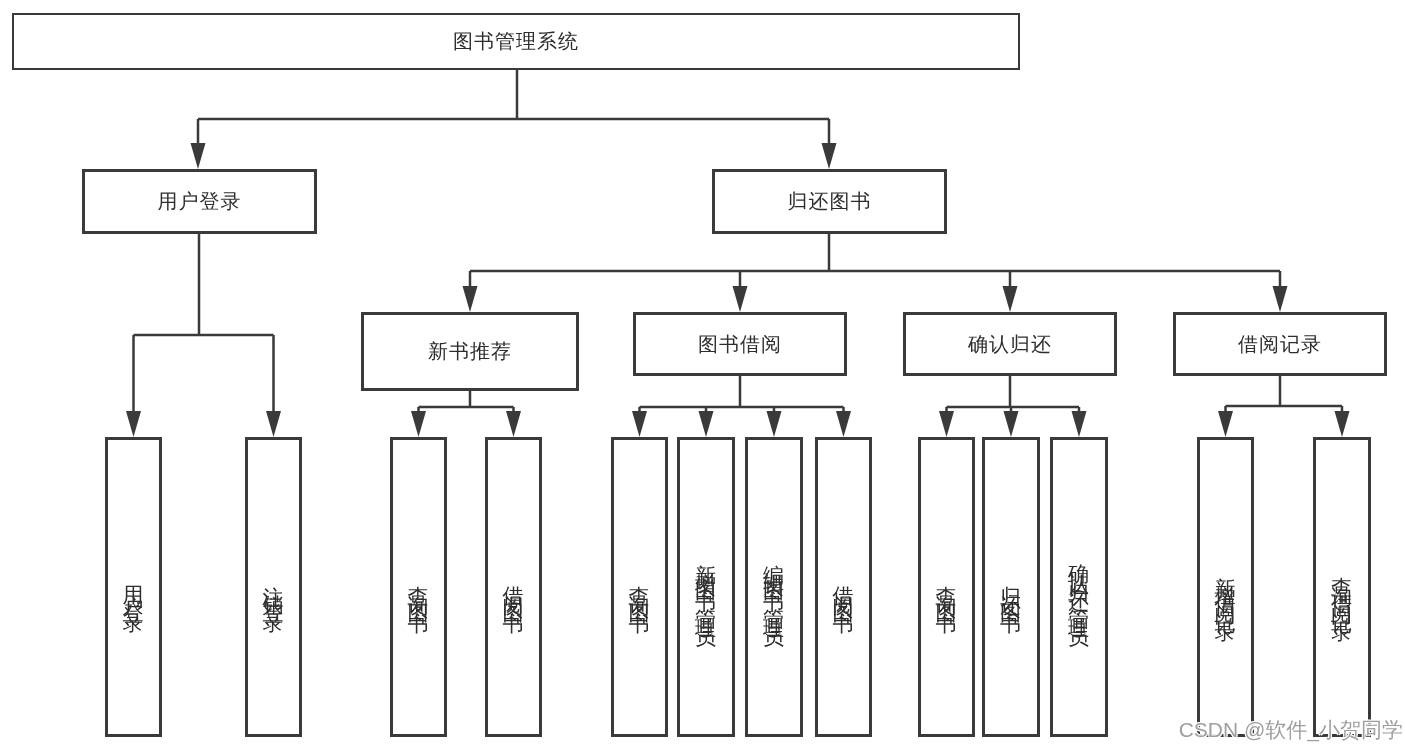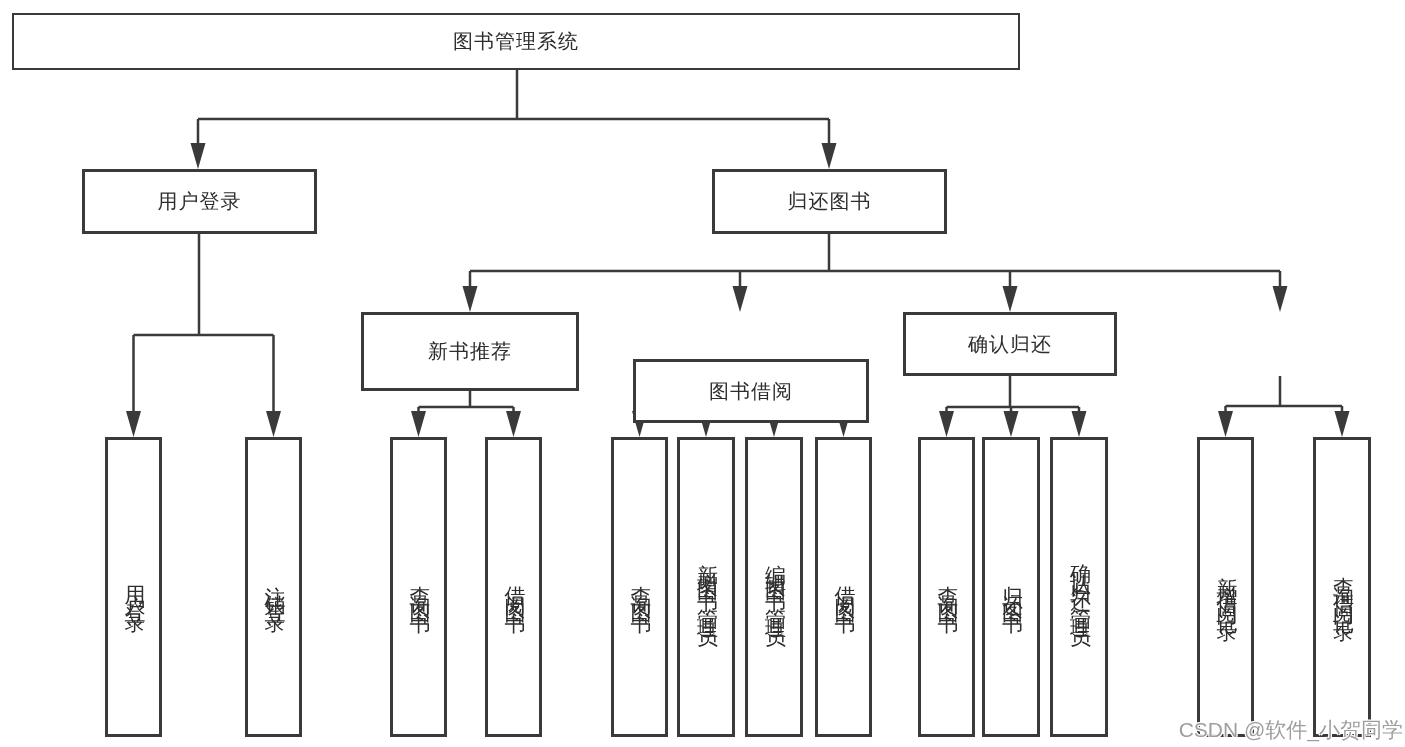--- a/index.html
+++ b/index.html
@@ -19,21 +19,20 @@
   .connectors{position:absolute;left:0;top:0;color:var(--line);}
   .connectors path{fill:none;stroke:currentColor;stroke-width:2.5;}
   .connectors polygon{fill:currentColor;stroke:none;}
   .node{
     position:absolute;
     box-sizing:border-box;
     border:3px solid var(--line);
     background:var(--background);
     display:flex;align-items:center;justify-content:center;
     z-index:2;
-    font-family:Liberation Mono, monospace;
   }
   .node.root{border-width:2px;}
   .hlabel{
     font-size:20px;color:var(--text);
     letter-spacing:1px;white-space:nowrap;
   }
   .vlabel{
     writing-mode:vertical-rl;
     text-orientation:mixed;
     font-size:21px;line-height:1.1;
@@ -90,25 +89,28 @@
   <div class="node" style="left:82px;top:169px;width:235px;height:65px;">
     <span class="hlabel">用户登录</span>
   </div>
   <div class="node" style="left:712px;top:169px;width:235px;height:65px;">
     <span class="hlabel">归还图书</span>
   </div>
 
   <div class="node" style="left:361px;top:312px;width:218px;height:79px;">
     <span class="hlabel">新书推荐</span>
   </div>
-  <div class="node" style="left:633px;top:312px;width:236px;height:64px;margin-top:47px;">
+  <div class="node" style="left:633px;top:312px;width:214px;height:64px;">
     <span class="hlabel">图书借阅</span>
   </div>
   <div class="node" style="left:903px;top:312px;width:214px;height:64px;">
     <span class="hlabel">确认归还</span>
+  </div>
+  <div class="node" style="left:1173px;top:312px;width:214px;height:64px;">
+    <span class="hlabel">借阅记录</span>
   </div>
 
   <div class="node" style="left:105px;top:437px;width:57px;height:300px;">
     <span class="vlabel">用户登录</span>
   </div>
   <div class="node" style="left:245px;top:437px;width:57px;height:300px;">
     <span class="vlabel">注销登录</span>
   </div>
 
   <div class="node" style="left:390px;top:437px;width:57px;height:300px;">

